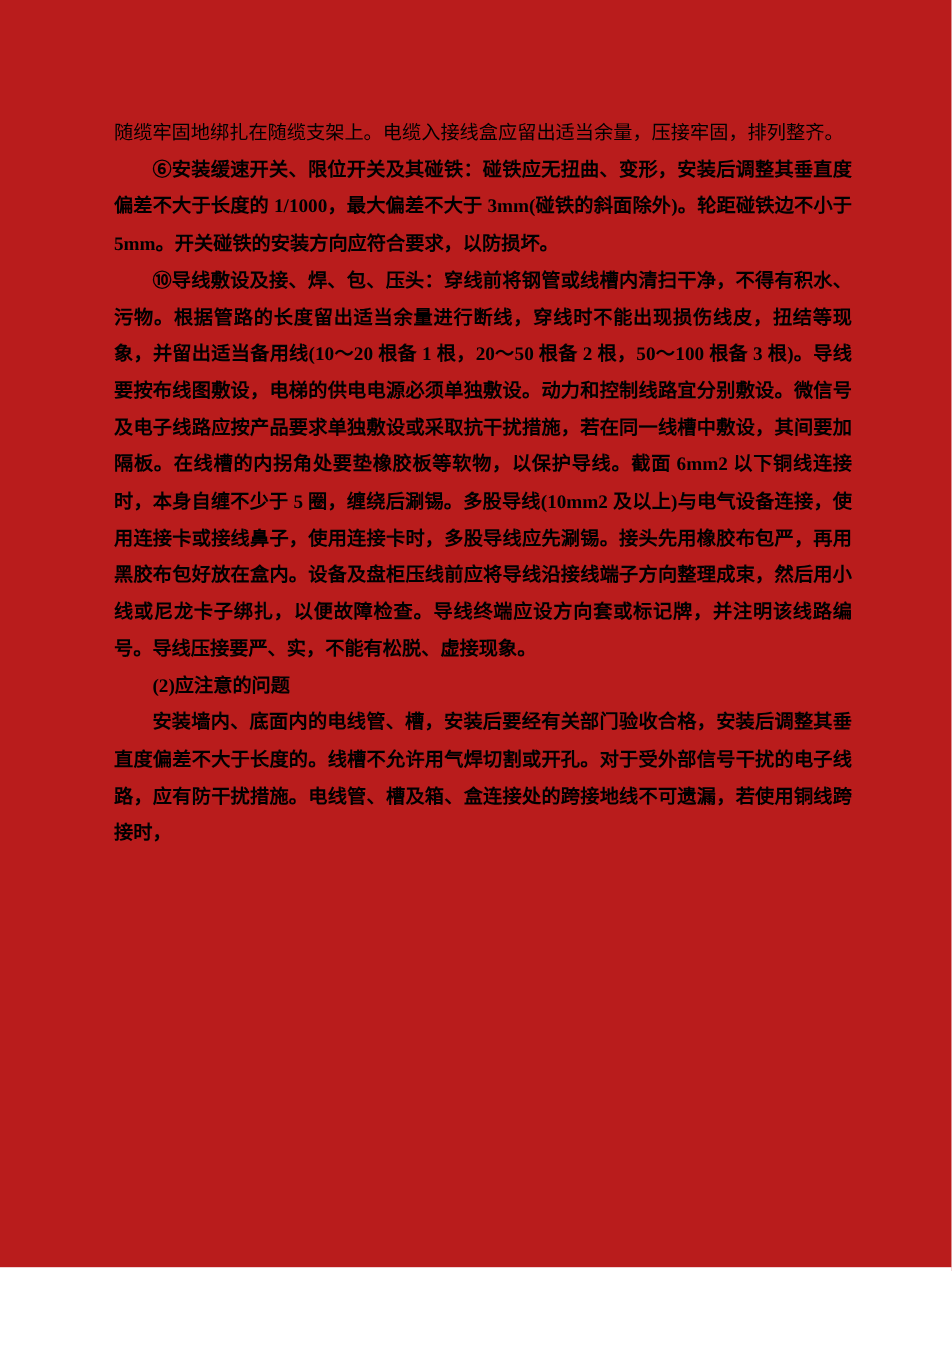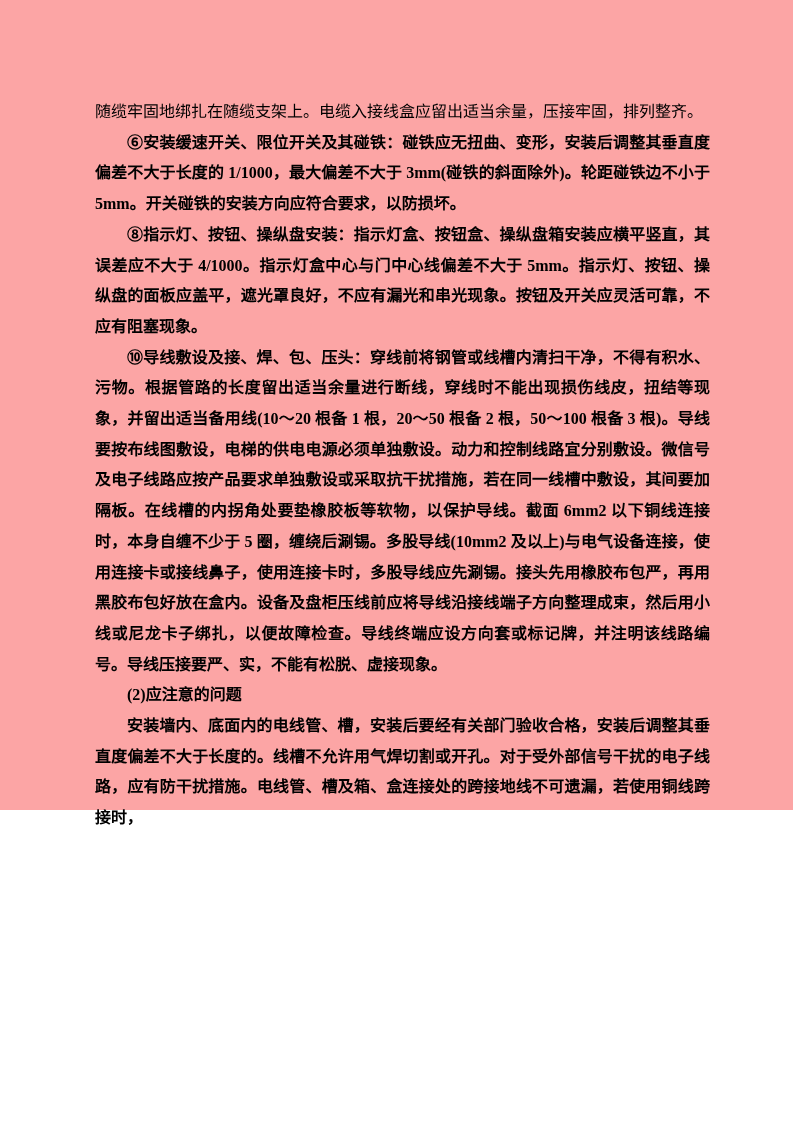--- a/index.html
+++ b/index.html
@@ -8,23 +8,23 @@
     background: #ffffff;
   }
   body {
     width: 793px;
     height: 1122px;
     overflow: hidden;
   }
   .page {
     box-sizing: border-box;
     width: 793px;
-    height: 810px;
+    height: 1056px;
     padding: 97px 83px 30px 95px;
-    background: #fca5a5;
+    background: #b91c1c;
     color: #000000;
     font-family: "Liberation Serif", "DejaVu Serif", serif;
     font-size: 16px;
     line-height: 30.7px;
     text-align: justify;
   }
   .doc-body p.para {
     margin: 0;
     padding: 0;
     text-align: justify;
@@ -34,18 +34,17 @@
     font-weight: bold;
   }
 </style>
 </head>
 <body>
 
 <div class="page">
   <div class="doc-body">
       <p class="para">随缆牢固地绑扎在随缆支架上。电缆入接线盒应留出适当余量，压接牢固，排列整齐。</p>
       <p class="para indent">⑥安装缓速开关、限位开关及其碰铁：碰铁应无扭曲、变形，安装后调整其垂直度偏差不大于长度的 1/1000，最大偏差不大于 3mm(碰铁的斜面除外)。轮距碰铁边不小于 5mm。开关碰铁的安装方向应符合要求，以防损坏。</p>
-      <p class="para indent">⑧指示灯、按钮、操纵盘安装：指示灯盒、按钮盒、操纵盘箱安装应横平竖直，其误差应不大于 4/1000。指示灯盒中心与门中心线偏差不大于 5mm。指示灯、按钮、操纵盘的面板应盖平，遮光罩良好，不应有漏光和串光现象。按钮及开关应灵活可靠，不应有阻塞现象。</p>
       <p class="para indent">⑩导线敷设及接、焊、包、压头：穿线前将钢管或线槽内清扫干净，不得有积水、污物。根据管路的长度留出适当余量进行断线，穿线时不能出现损伤线皮，扭结等现象，并留出适当备用线(10～20 根备 1 根，20～50 根备 2 根，50～100 根备 3 根)。导线要按布线图敷设，电梯的供电电源必须单独敷设。动力和控制线路宜分别敷设。微信号及电子线路应按产品要求单独敷设或采取抗干扰措施，若在同一线槽中敷设，其间要加隔板。在线槽的内拐角处要垫橡胶板等软物，以保护导线。截面 6mm2 以下铜线连接时，本身自缠不少于 5 圈，缠绕后涮锡。多股导线(10mm2 及以上)与电气设备连接，使用连接卡或接线鼻子，使用连接卡时，多股导线应先涮锡。接头先用橡胶布包严，再用黑胶布包好放在盒内。设备及盘柜压线前应将导线沿接线端子方向整理成束，然后用小线或尼龙卡子绑扎，以便故障检查。导线终端应设方向套或标记牌，并注明该线路编号。导线压接要严、实，不能有松脱、虚接现象。</p>
       <p class="para indent">(2)应注意的问题</p>
       <p class="para indent">安装墙内、底面内的电线管、槽，安装后要经有关部门验收合格，安装后调整其垂直度偏差不大于长度的。线槽不允许用气焊切割或开孔。对于受外部信号干扰的电子线路，应有防干扰措施。电线管、槽及箱、盒连接处的跨接地线不可遗漏，若使用铜线跨接时，</p>
     </div>
 </div>
 
 </body></html>

